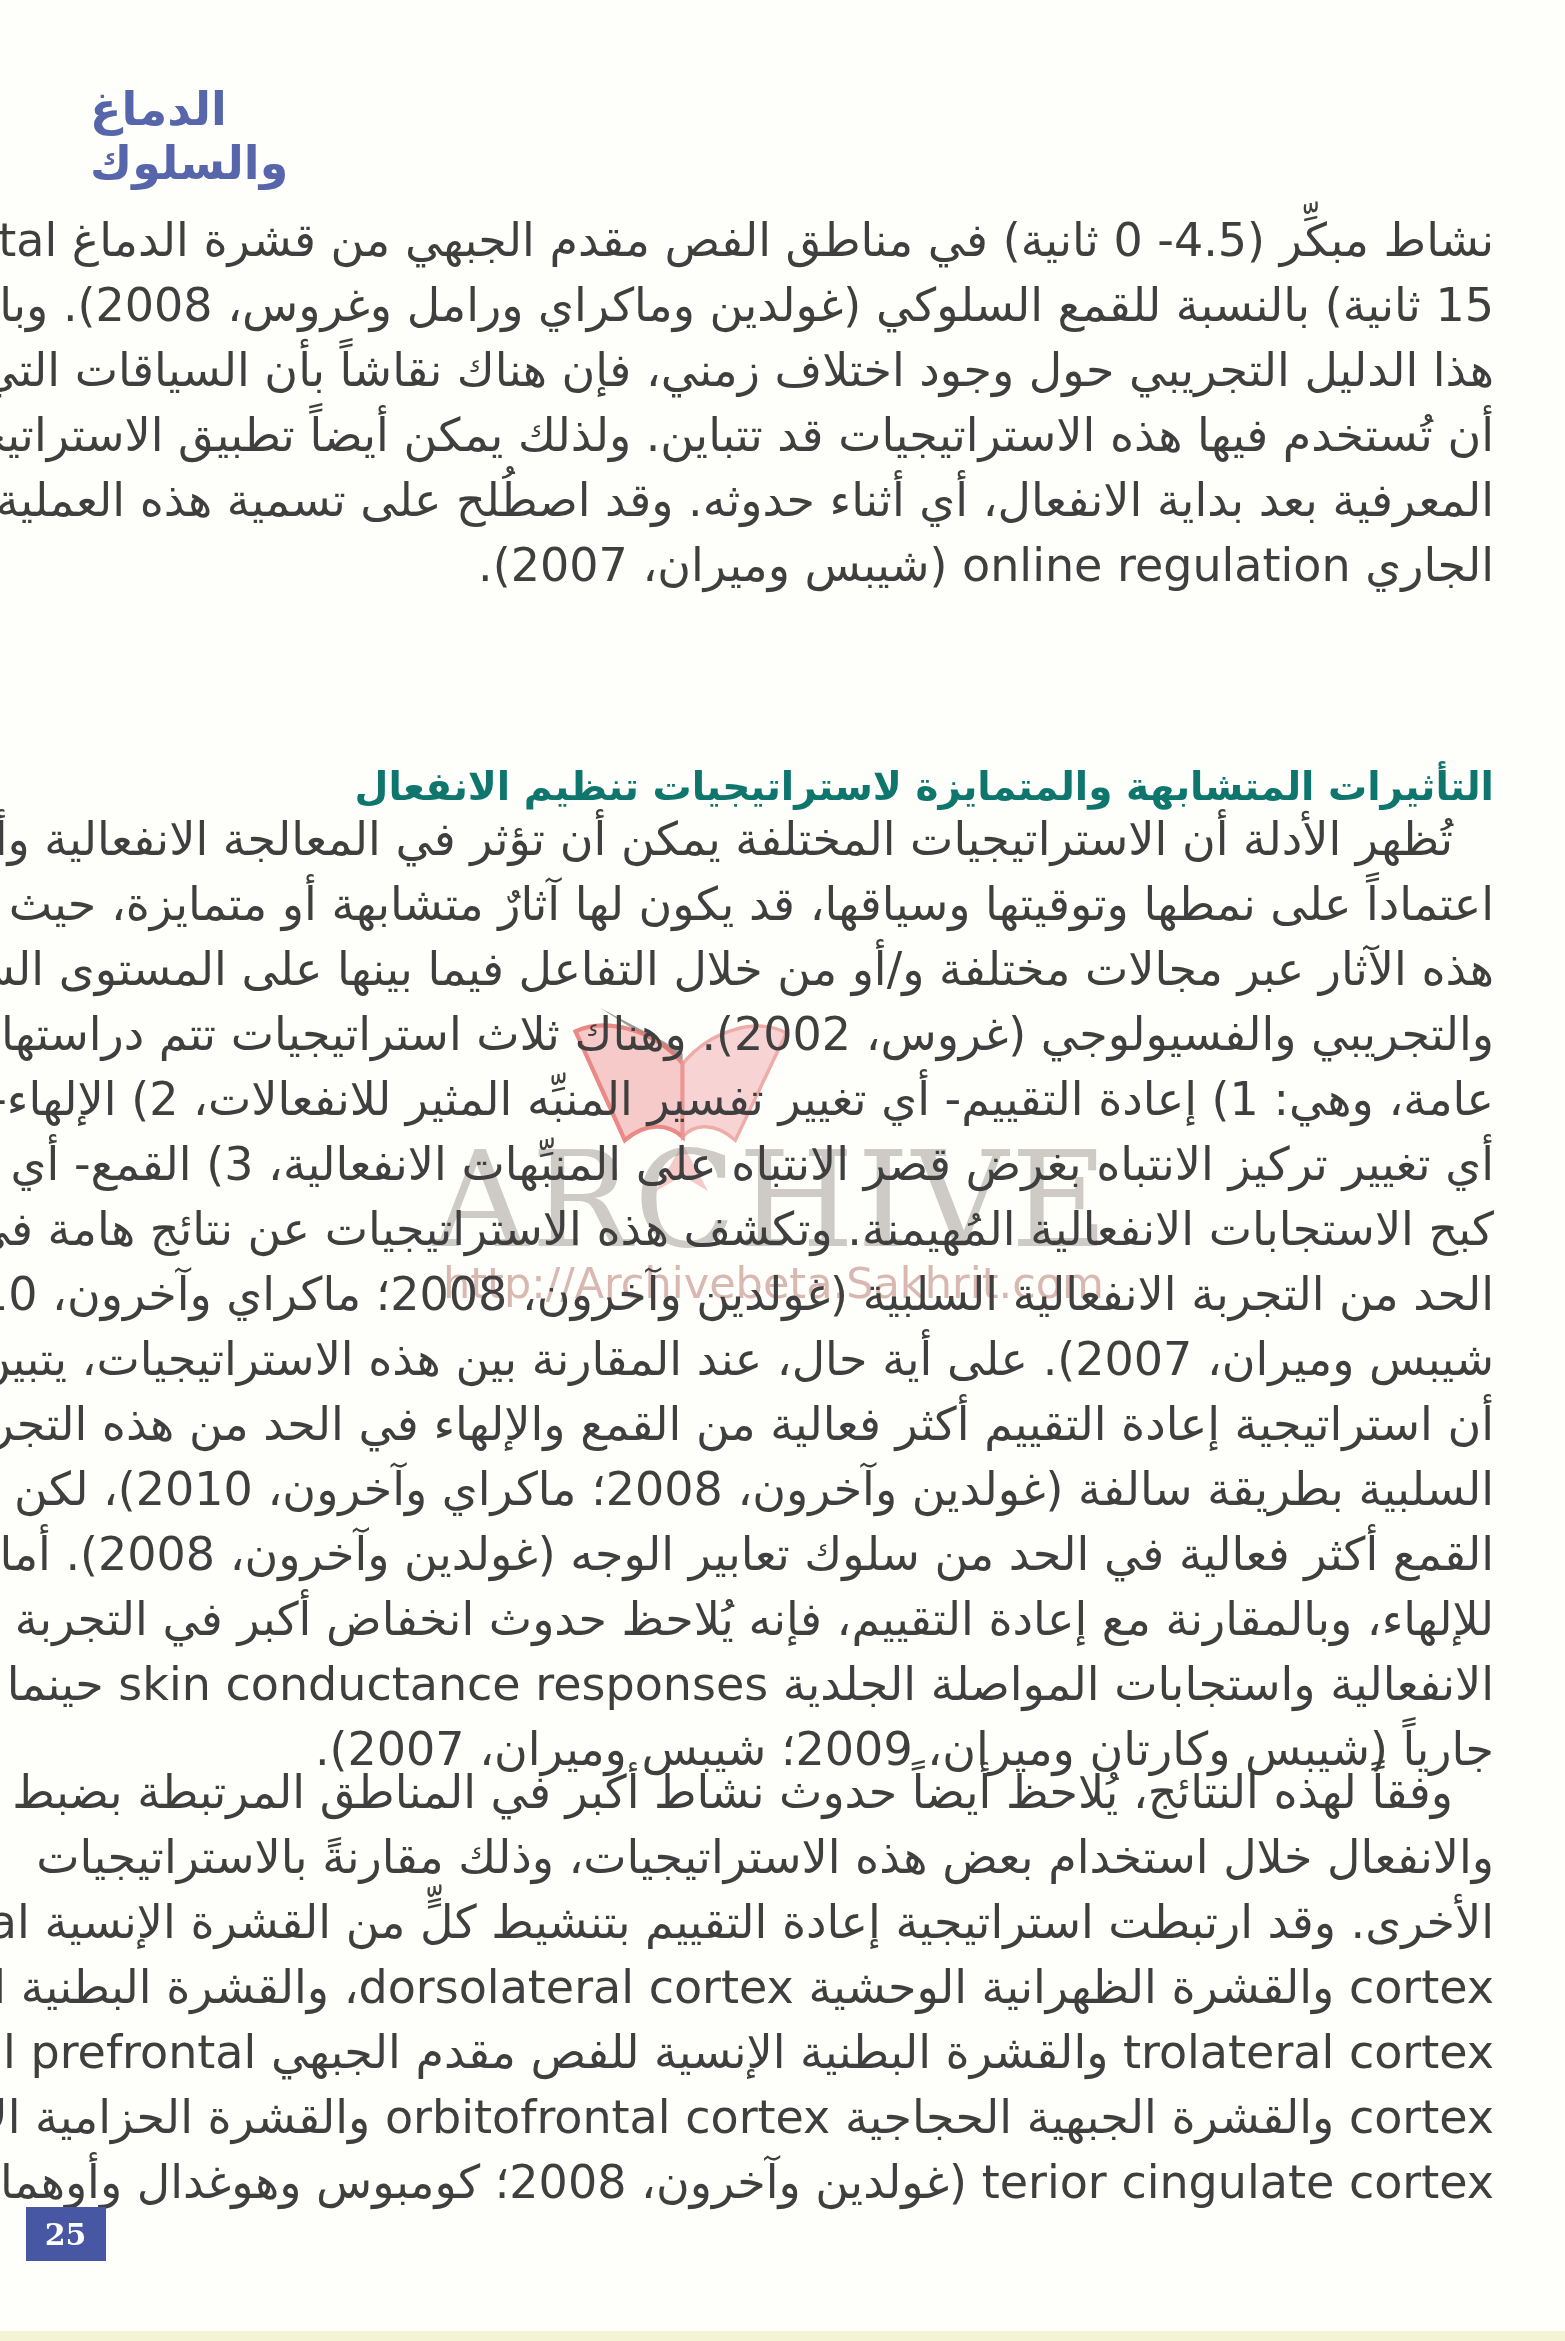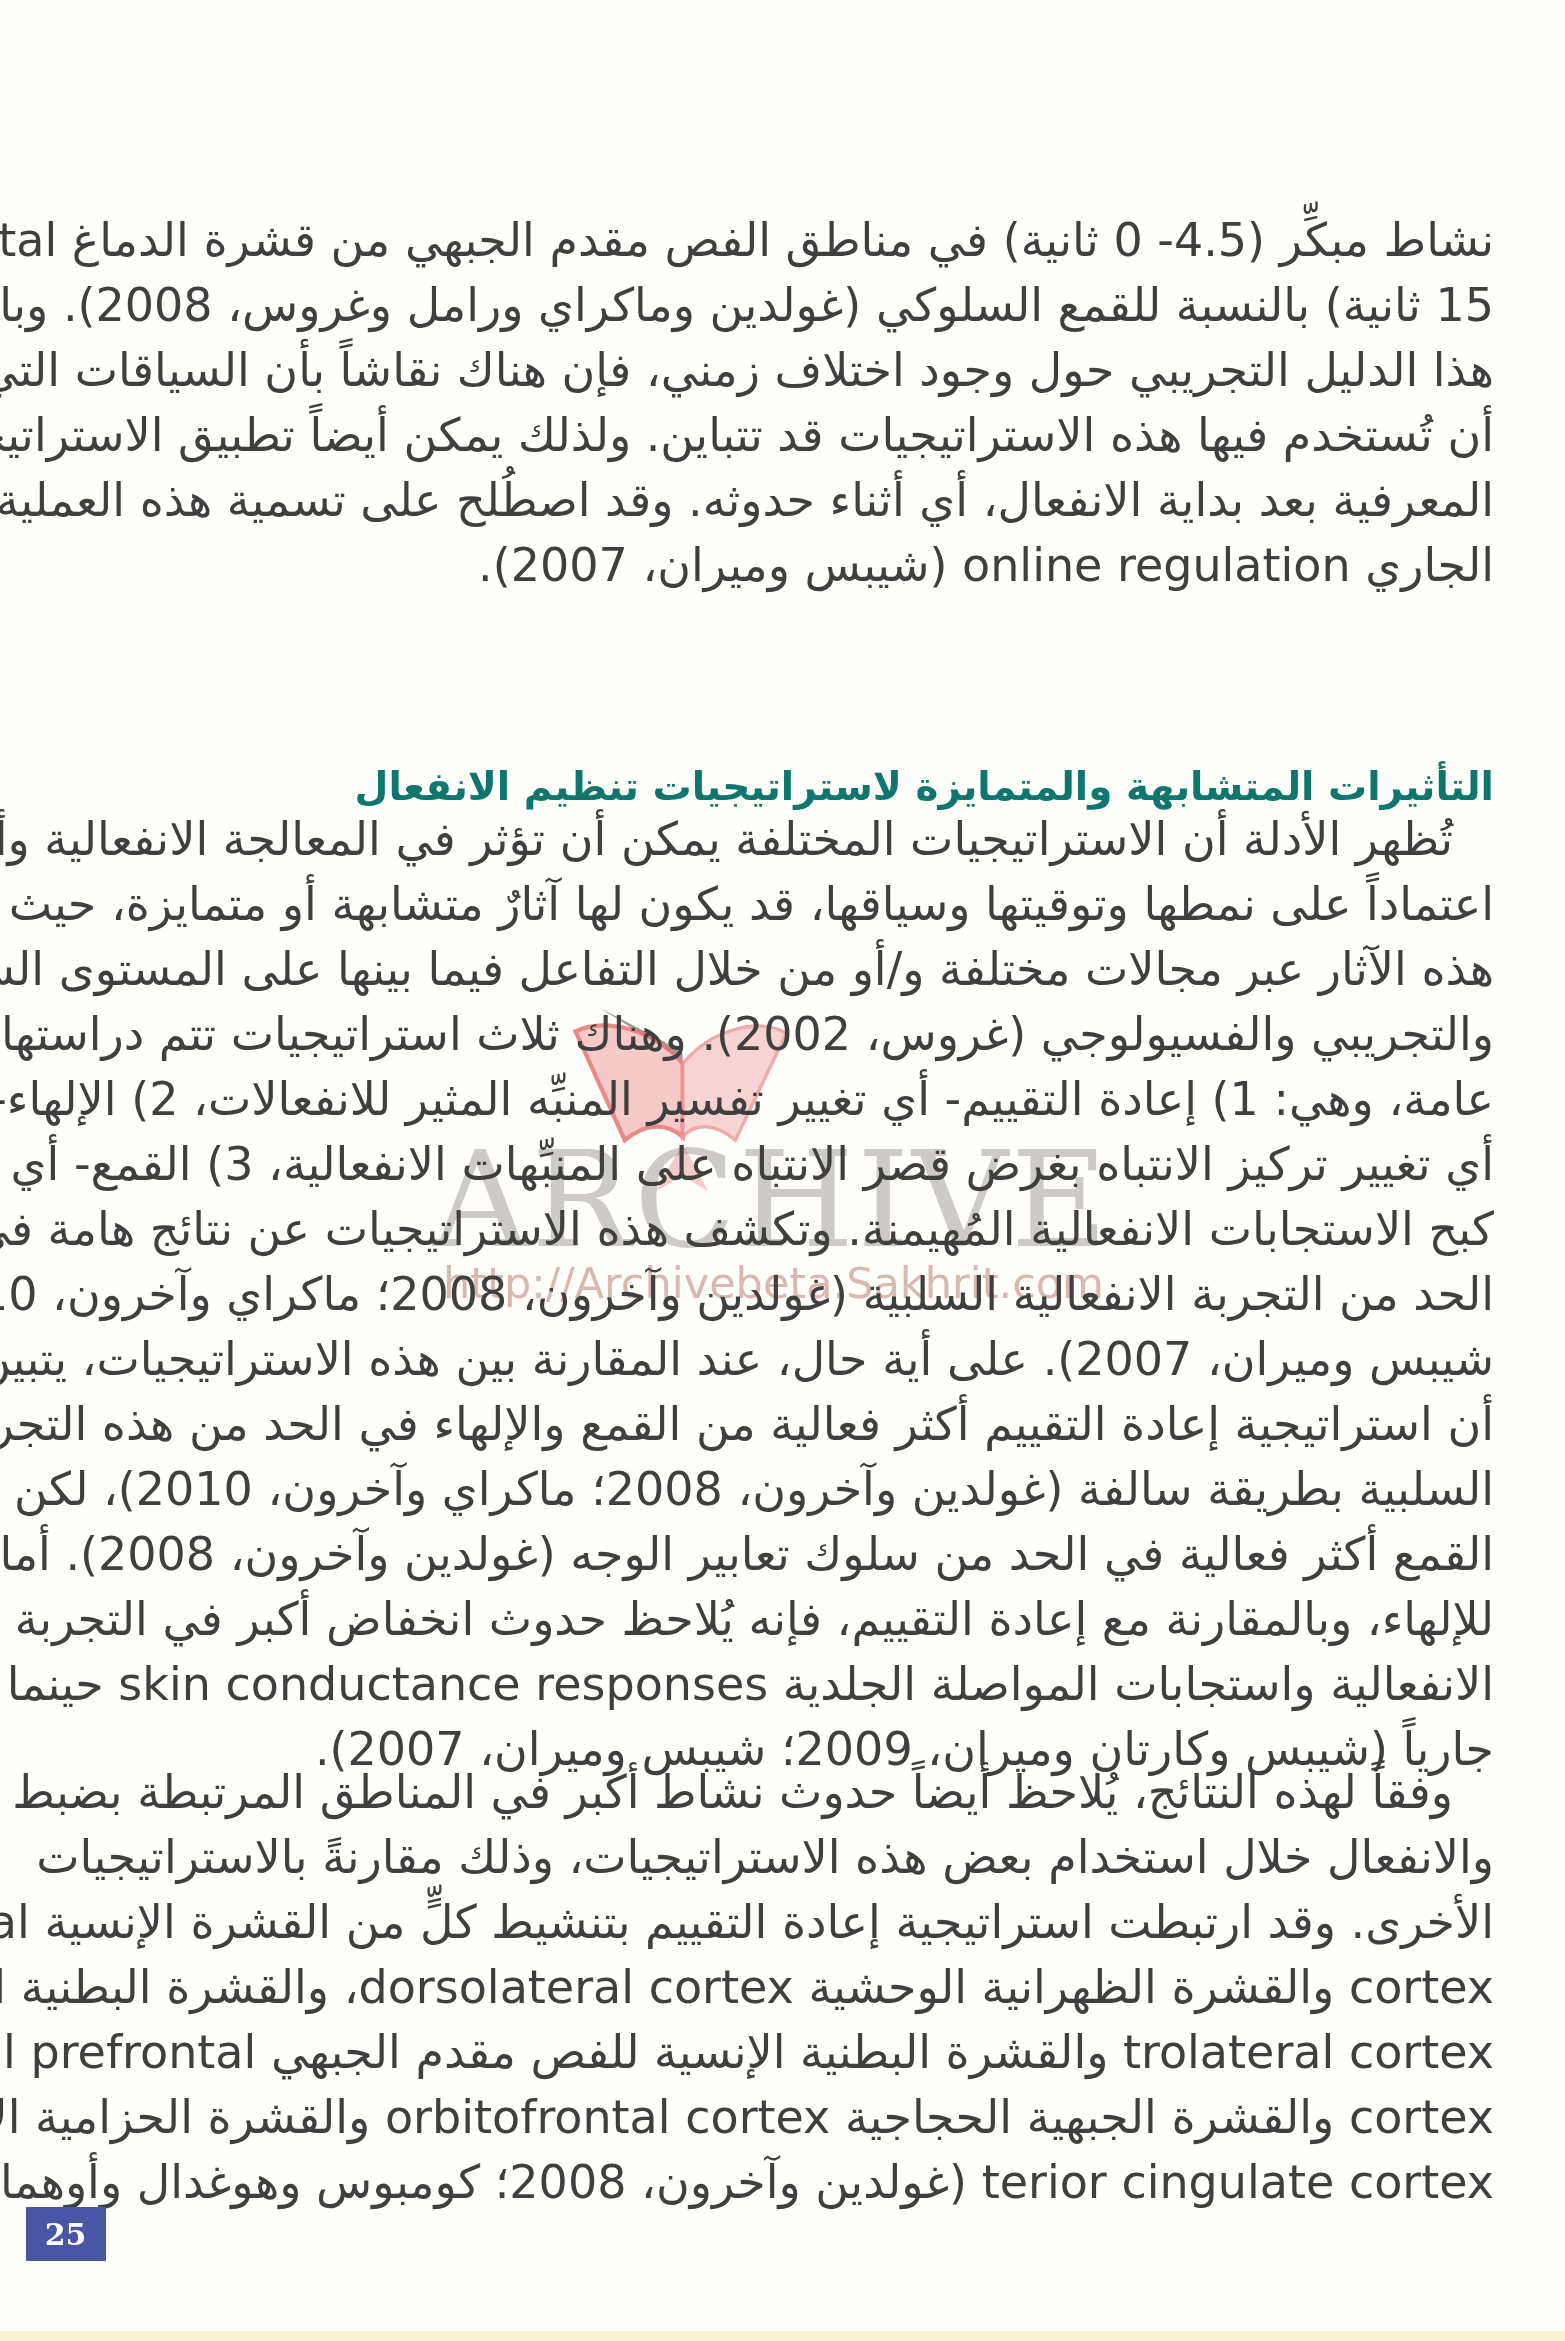--- a/index.html
+++ b/index.html
@@ -66,20 +66,21 @@
   .bottom-edge{
     position:absolute;left:0;right:0;bottom:0;height:11px;
     background:#f4f4d4;z-index:1;
   }
 </style>
 </head>
 <body>
 
 <div class="page" lang="ar">
 
+  <div class="running-head">الدماغ والسلوك</div>
 
   <svg class="wm-book" viewBox="0 0 295 240" aria-hidden="true">
     <path d="M150,78 L52,16 L128,56 L150,70 Z" fill="#6a6a6a" opacity="0.75"></path>
     <path d="M150,82 C115,40 58,28 24,44 L82,172 C107,151 132,152 150,168 Z" fill="#f3b9b9" stroke="#e2635f" stroke-width="5" opacity="0.85"></path>
     <path d="M150,82 C185,40 240,28 272,46 L212,172 C188,151 164,152 150,168 Z" fill="#f5c4c4" stroke="#e88a86" stroke-width="4" opacity="0.8"></path>
     <path d="M150,176 L118,232 L150,214 L180,232 Z" fill="#f3b9b9" opacity="0.85"></path>
   </svg>
   <div class="wm-archive">ARCHIVE</div>
   <div class="wm-url">http://Archivebeta.Sakhrit.com</div>
 

